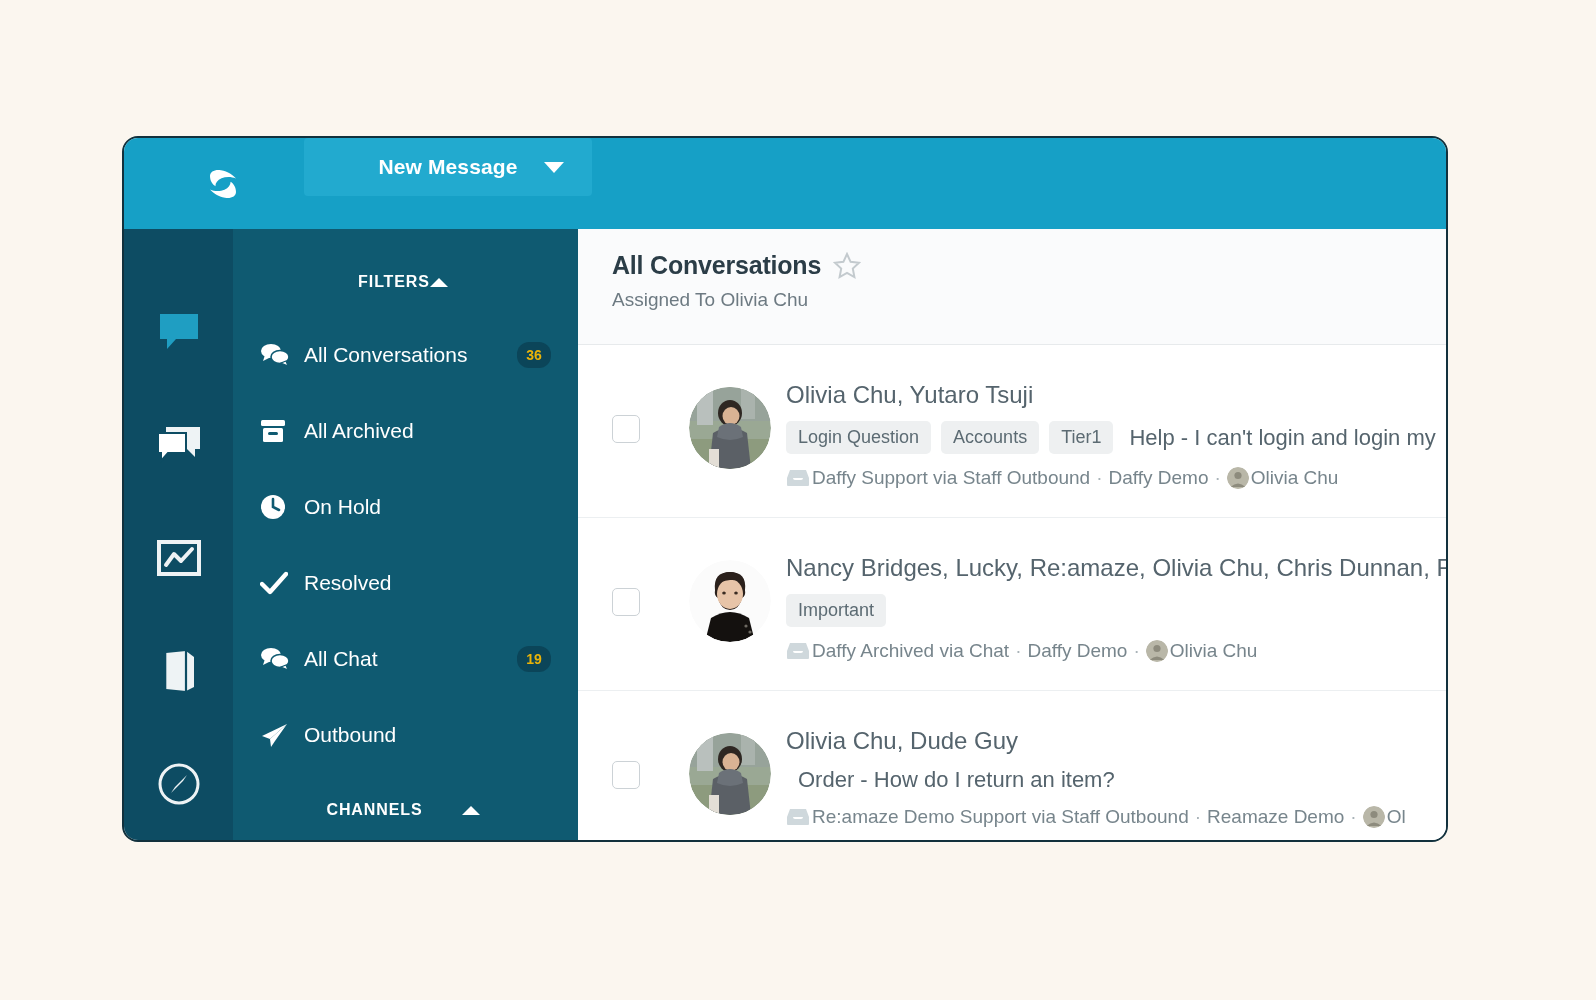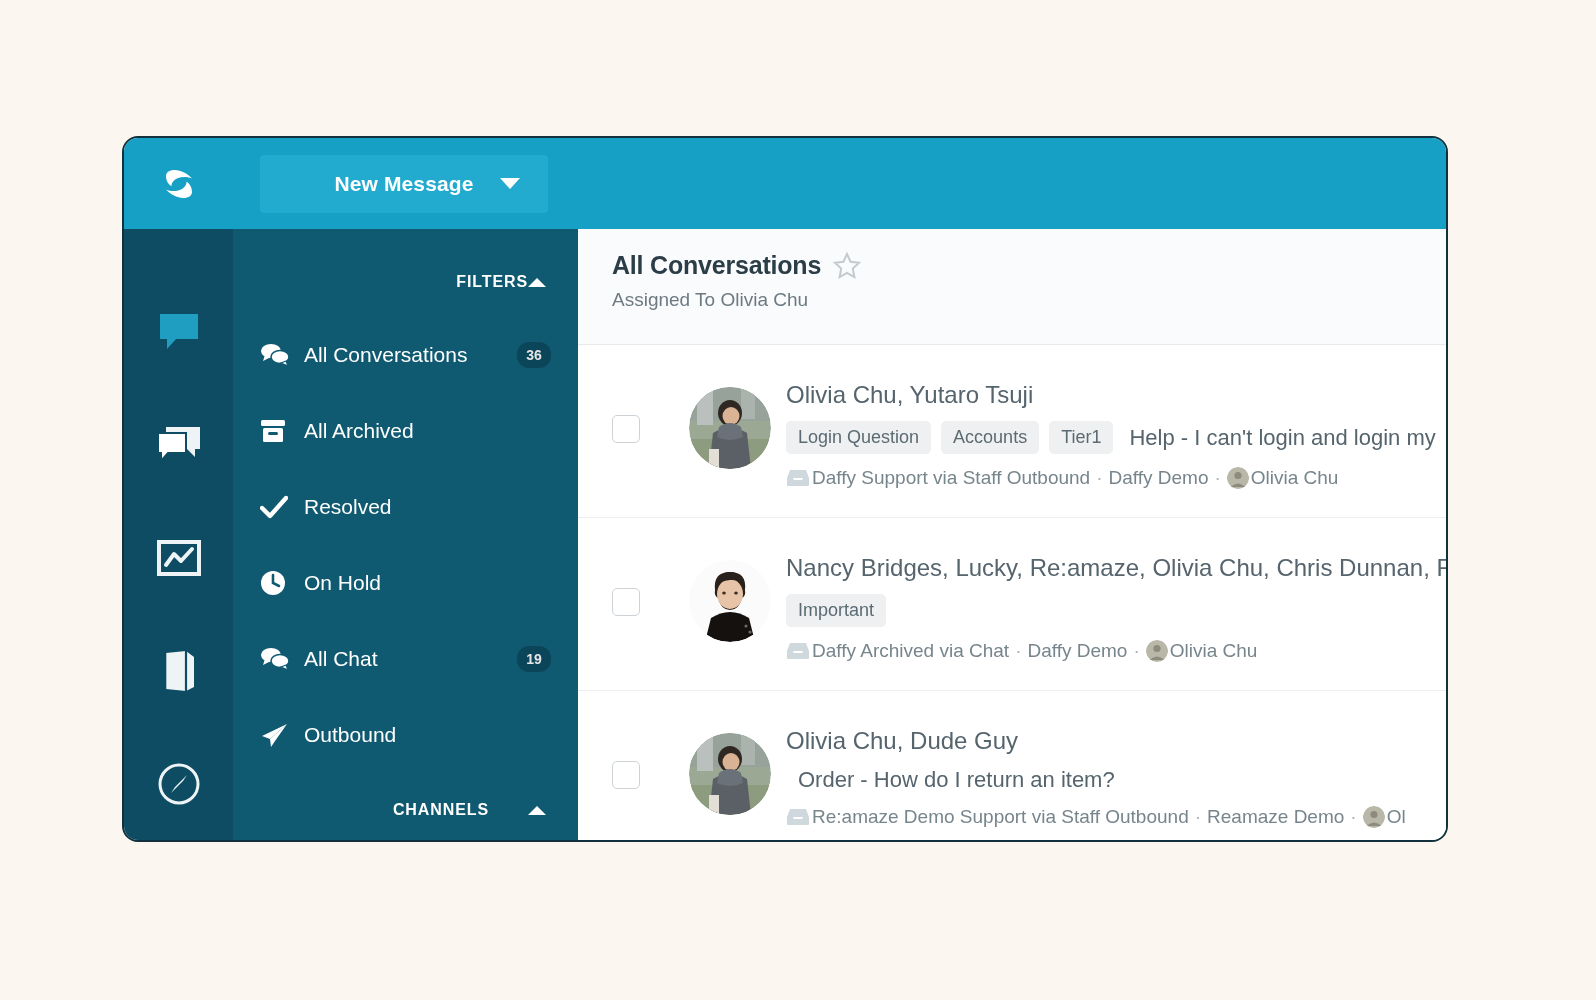--- a/index.html
+++ b/index.html
@@ -26,23 +26,23 @@
     background: #fff;
     display: flex;
     flex-direction: column;
   }
 
   
   .topbar {
     height: 91px;
     background: #16a0c6;
     display: flex;
-    align-items: center;
     flex: 0 0 91px;
     position: relative;
+    padding-left: 44px;
   }
   .logo-slot {
     width: 109px;
     display: flex;
     align-items: center;
     justify-content: center;
   }
   .logo-mark { width: 34px; height: 34px; display:block; }
 
   .new-message-btn {
@@ -101,21 +101,21 @@
     width: 345px;
     background: #0f5a71;
     flex: 0 0 345px;
     padding-top: 34px;
     overflow: hidden;
     position: relative;
   }
   .section-head {
     display: flex;
     align-items: center;
-    justify-content: flex-end;
+    justify-content: center;
     padding: 0 32px 0 27px;
     height: 38px;
     cursor: pointer;
   }
   .section-head .title {
     color: #ffffff;
     font-size: 16px;
     font-weight: bold;
     letter-spacing: .9px;
   }
@@ -143,21 +143,21 @@
   }
   .filter-row .flabel {
     color: #ffffff;
     font-size: 21px;
     margin-left: 12px;
     flex: 1;
     white-space: nowrap;
   }
   .badge {
     background: #0b4559;
-    color: #e5e5e5;
+    color: #eab308;
     font-size: 14px;
     font-weight: bold;
     border-radius: 12px;
     padding: 5px 9px;
     min-width: 34px;
     text-align: center;
   }
   .channels-head { margin-top: 18px; gap: 39px; }
 
   
@@ -346,36 +346,36 @@
               <rect x="3" y="10" width="20" height="14" rx="1.5" fill="#ffffff"></rect>
               <rect x="8" y="14" width="10" height="3" rx="1.5" fill="#0f5a71"></rect>
             </svg>
           </span>
           <span class="flabel">All Archived</span>
           <span></span>
         </div>
 
         <div class="filter-row">
           <span class="ficon">
-            <svg width="28" height="24" viewBox="0 0 28 24">
-              <polyline points="2,13 10,21 26,3" fill="none" stroke="#ffffff" stroke-width="4.4" stroke-linecap="round" stroke-linejoin="round"></polyline>
-            </svg>
-          </span>
-          <span class="flabel">Resolved</span>
-          <span></span>
-        </div>
-
-        <div class="filter-row">
-          <span class="ficon">
             <svg width="26" height="26" viewBox="0 0 26 26">
               <circle cx="13" cy="13" r="12" fill="#ffffff"></circle>
               <path d="M13 5 L13 13 L19 16" stroke="#0f5a71" stroke-width="2.6" fill="none" stroke-linecap="round"></path>
             </svg>
           </span>
           <span class="flabel">On Hold</span>
+          <span></span>
+        </div>
+
+        <div class="filter-row">
+          <span class="ficon">
+            <svg width="28" height="24" viewBox="0 0 28 24">
+              <polyline points="2,13 10,21 26,3" fill="none" stroke="#ffffff" stroke-width="4.4" stroke-linecap="round" stroke-linejoin="round"></polyline>
+            </svg>
+          </span>
+          <span class="flabel">Resolved</span>
           <span></span>
         </div>
 
         <div class="filter-row">
           <span class="ficon">
             <svg width="30" height="24" viewBox="0 0 30 24">
               <ellipse cx="11" cy="8" rx="10" ry="7" fill="#ffffff"></ellipse>
               <path d="M5 12 l-2 6 l8 -4 z" fill="#ffffff"></path>
               <ellipse cx="20" cy="14" rx="9" ry="6.5" fill="#ffffff" stroke="#0f5a71" stroke-width="1.6"></ellipse>
               <path d="M26 18 l2 5 l-7 -3 z" fill="#ffffff" stroke="#0f5a71" stroke-width="1.2"></path>

